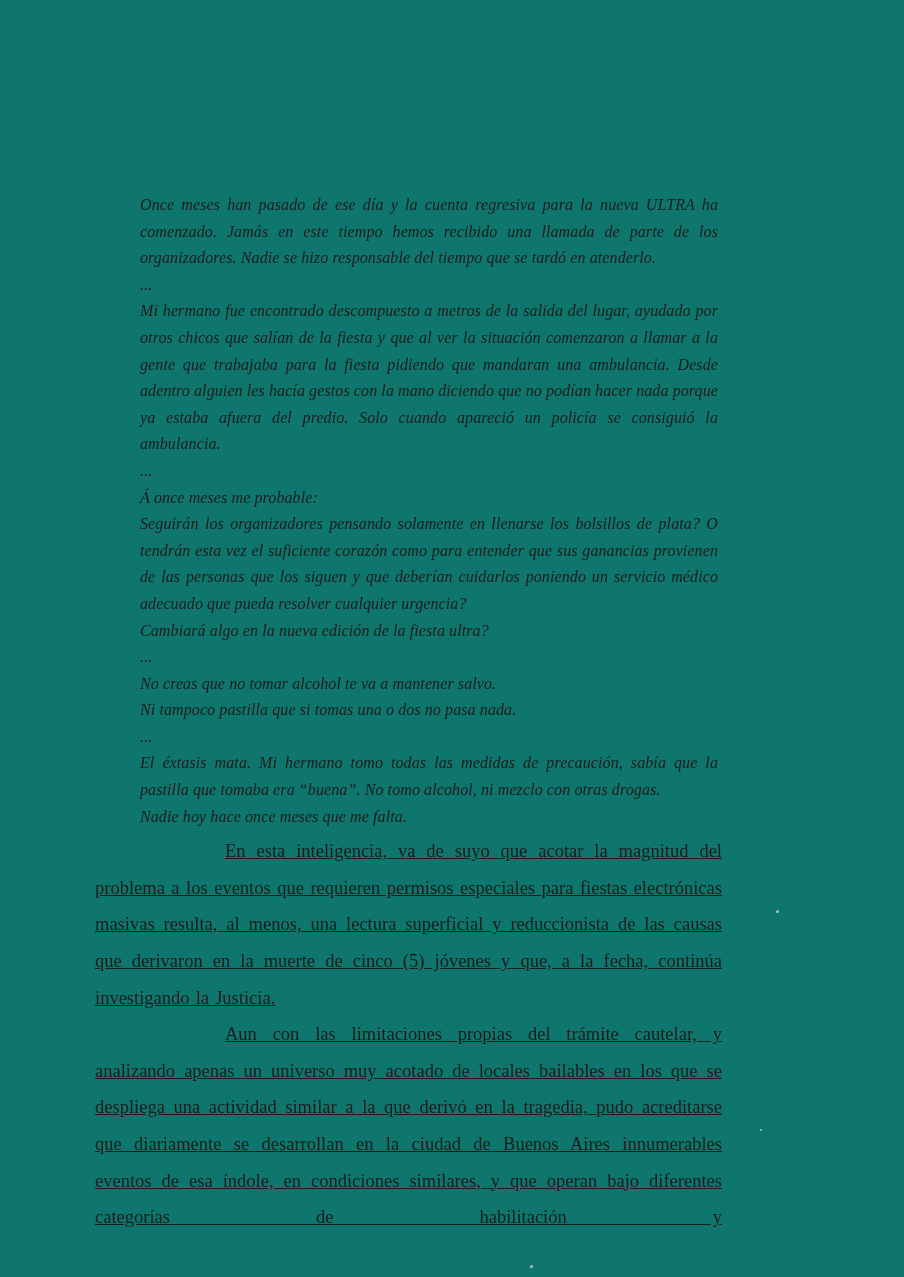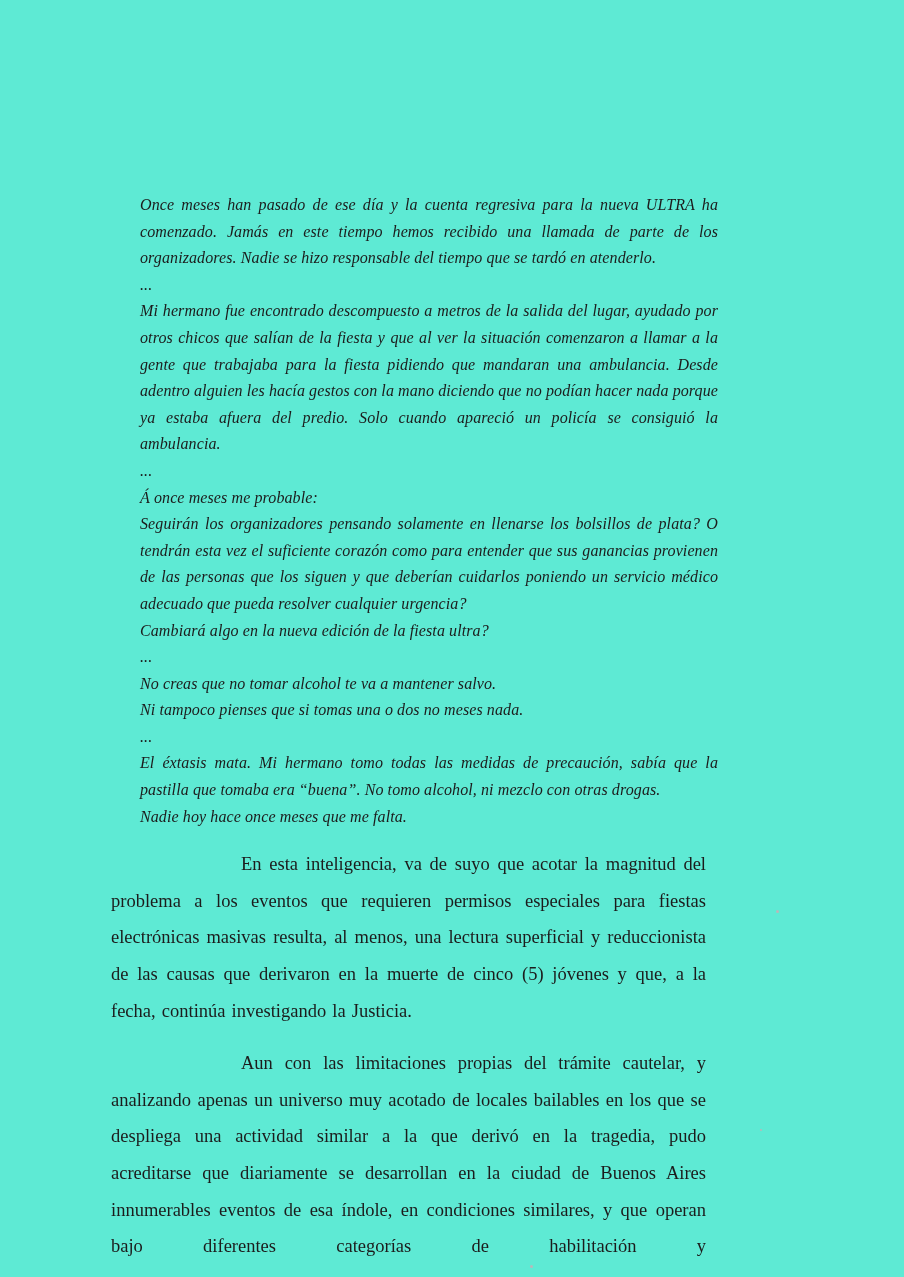--- a/index.html
+++ b/index.html
@@ -5,21 +5,21 @@
   html, body {
     margin: 0;
     padding: 0;
     background: #e8e8e8;
   }
   .page {
     position: relative;
     width: 904px;
     height: 1277px;
     margin: 0 auto;
-    background: #5eead4;
+    background: #0f766e;
     overflow: hidden;
     font-family: "Liberation Serif", "DejaVu Serif", serif;
     color: #1c1c1c;
   }
   .content {
     position: absolute;
     top: 192px;
     left: 0;
     width: 904px;
   }
@@ -40,23 +40,24 @@
   }
   .body-block {
     margin-left: 95px;
     margin-top: 3px;
     width: 627px;
     font-size: 18.5px;
     line-height: 36.6px;
     word-spacing: 1.5px;
   }
   .body-block p {
-    margin: 16px;
+    margin: 0;
     text-align: justify;
     text-indent: 130px;
+    text-decoration: underline;
   }
   .body-block p.continues {
     text-align-last: justify;
   }
   .speck {
     position: absolute;
     width: 3px;
     height: 3px;
     border-radius: 50%;
     background: #b9b9b9;
@@ -74,21 +75,21 @@
     <div class="quote-block">
       <p>Once meses han pasado de ese día y la cuenta regresiva para la nueva ULTRA ha comenzado. Jamás en este tiempo hemos recibido una llamada de parte de los organizadores. Nadie se hizo responsable del tiempo que se tardó en atenderlo.</p>
       <p class="ellipsis">...</p>
       <p>Mi hermano fue encontrado descompuesto a metros de la salida del lugar, ayudado por otros chicos que salían de la fiesta y que al ver la situación comenzaron a llamar a la gente que trabajaba para la fiesta pidiendo que mandaran una ambulancia. Desde adentro alguien les hacía gestos con la mano diciendo que no podían hacer nada porque ya estaba afuera del predio. Solo cuando apareció un policía se consiguió la ambulancia.</p>
       <p class="ellipsis">...</p>
       <p>Á once meses me probable:</p>
       <p>Seguirán los organizadores pensando solamente en llenarse los bolsillos de plata? O tendrán esta vez el suficiente corazón como para entender que sus ganancias provienen de las personas que los siguen y que deberían cuidarlos poniendo un servicio médico adecuado que pueda resolver cualquier urgencia?</p>
       <p>Cambiará algo en la nueva edición de la fiesta ultra?</p>
       <p class="ellipsis">...</p>
       <p>No creas que no tomar alcohol te va a mantener salvo.</p>
-      <p>Ni tampoco pienses que si tomas una o dos no meses nada.</p>
+      <p>Ni tampoco pastilla que si tomas una o dos no pasa nada.</p>
       <p class="ellipsis">...</p>
       <p>El éxtasis mata. Mi hermano tomo todas las medidas de precaución, sabía que la pastilla que tomaba era “buena”. No tomo alcohol, ni mezclo con otras drogas.</p>
       <p>Nadie hoy hace once meses que me falta.</p>
     </div>
 
     <div class="body-block">
       <p>En esta inteligencia, va de suyo que acotar la magnitud del problema a los eventos que requieren permisos especiales para fiestas electrónicas masivas resulta, al menos, una lectura superficial y reduccionista de las causas que derivaron en la muerte de cinco (5) jóvenes y que, a la fecha, continúa investigando la Justicia.</p>
       <p class="continues">Aun con las limitaciones propias del trámite cautelar, y analizando apenas un universo muy acotado de locales bailables en los que se despliega una actividad similar a la que derivó en la tragedia, pudo acreditarse que diariamente se desarrollan en la ciudad de Buenos Aires innumerables eventos de esa índole, en condiciones similares, y que operan bajo diferentes categorías de habilitación y</p>
     </div>
 

